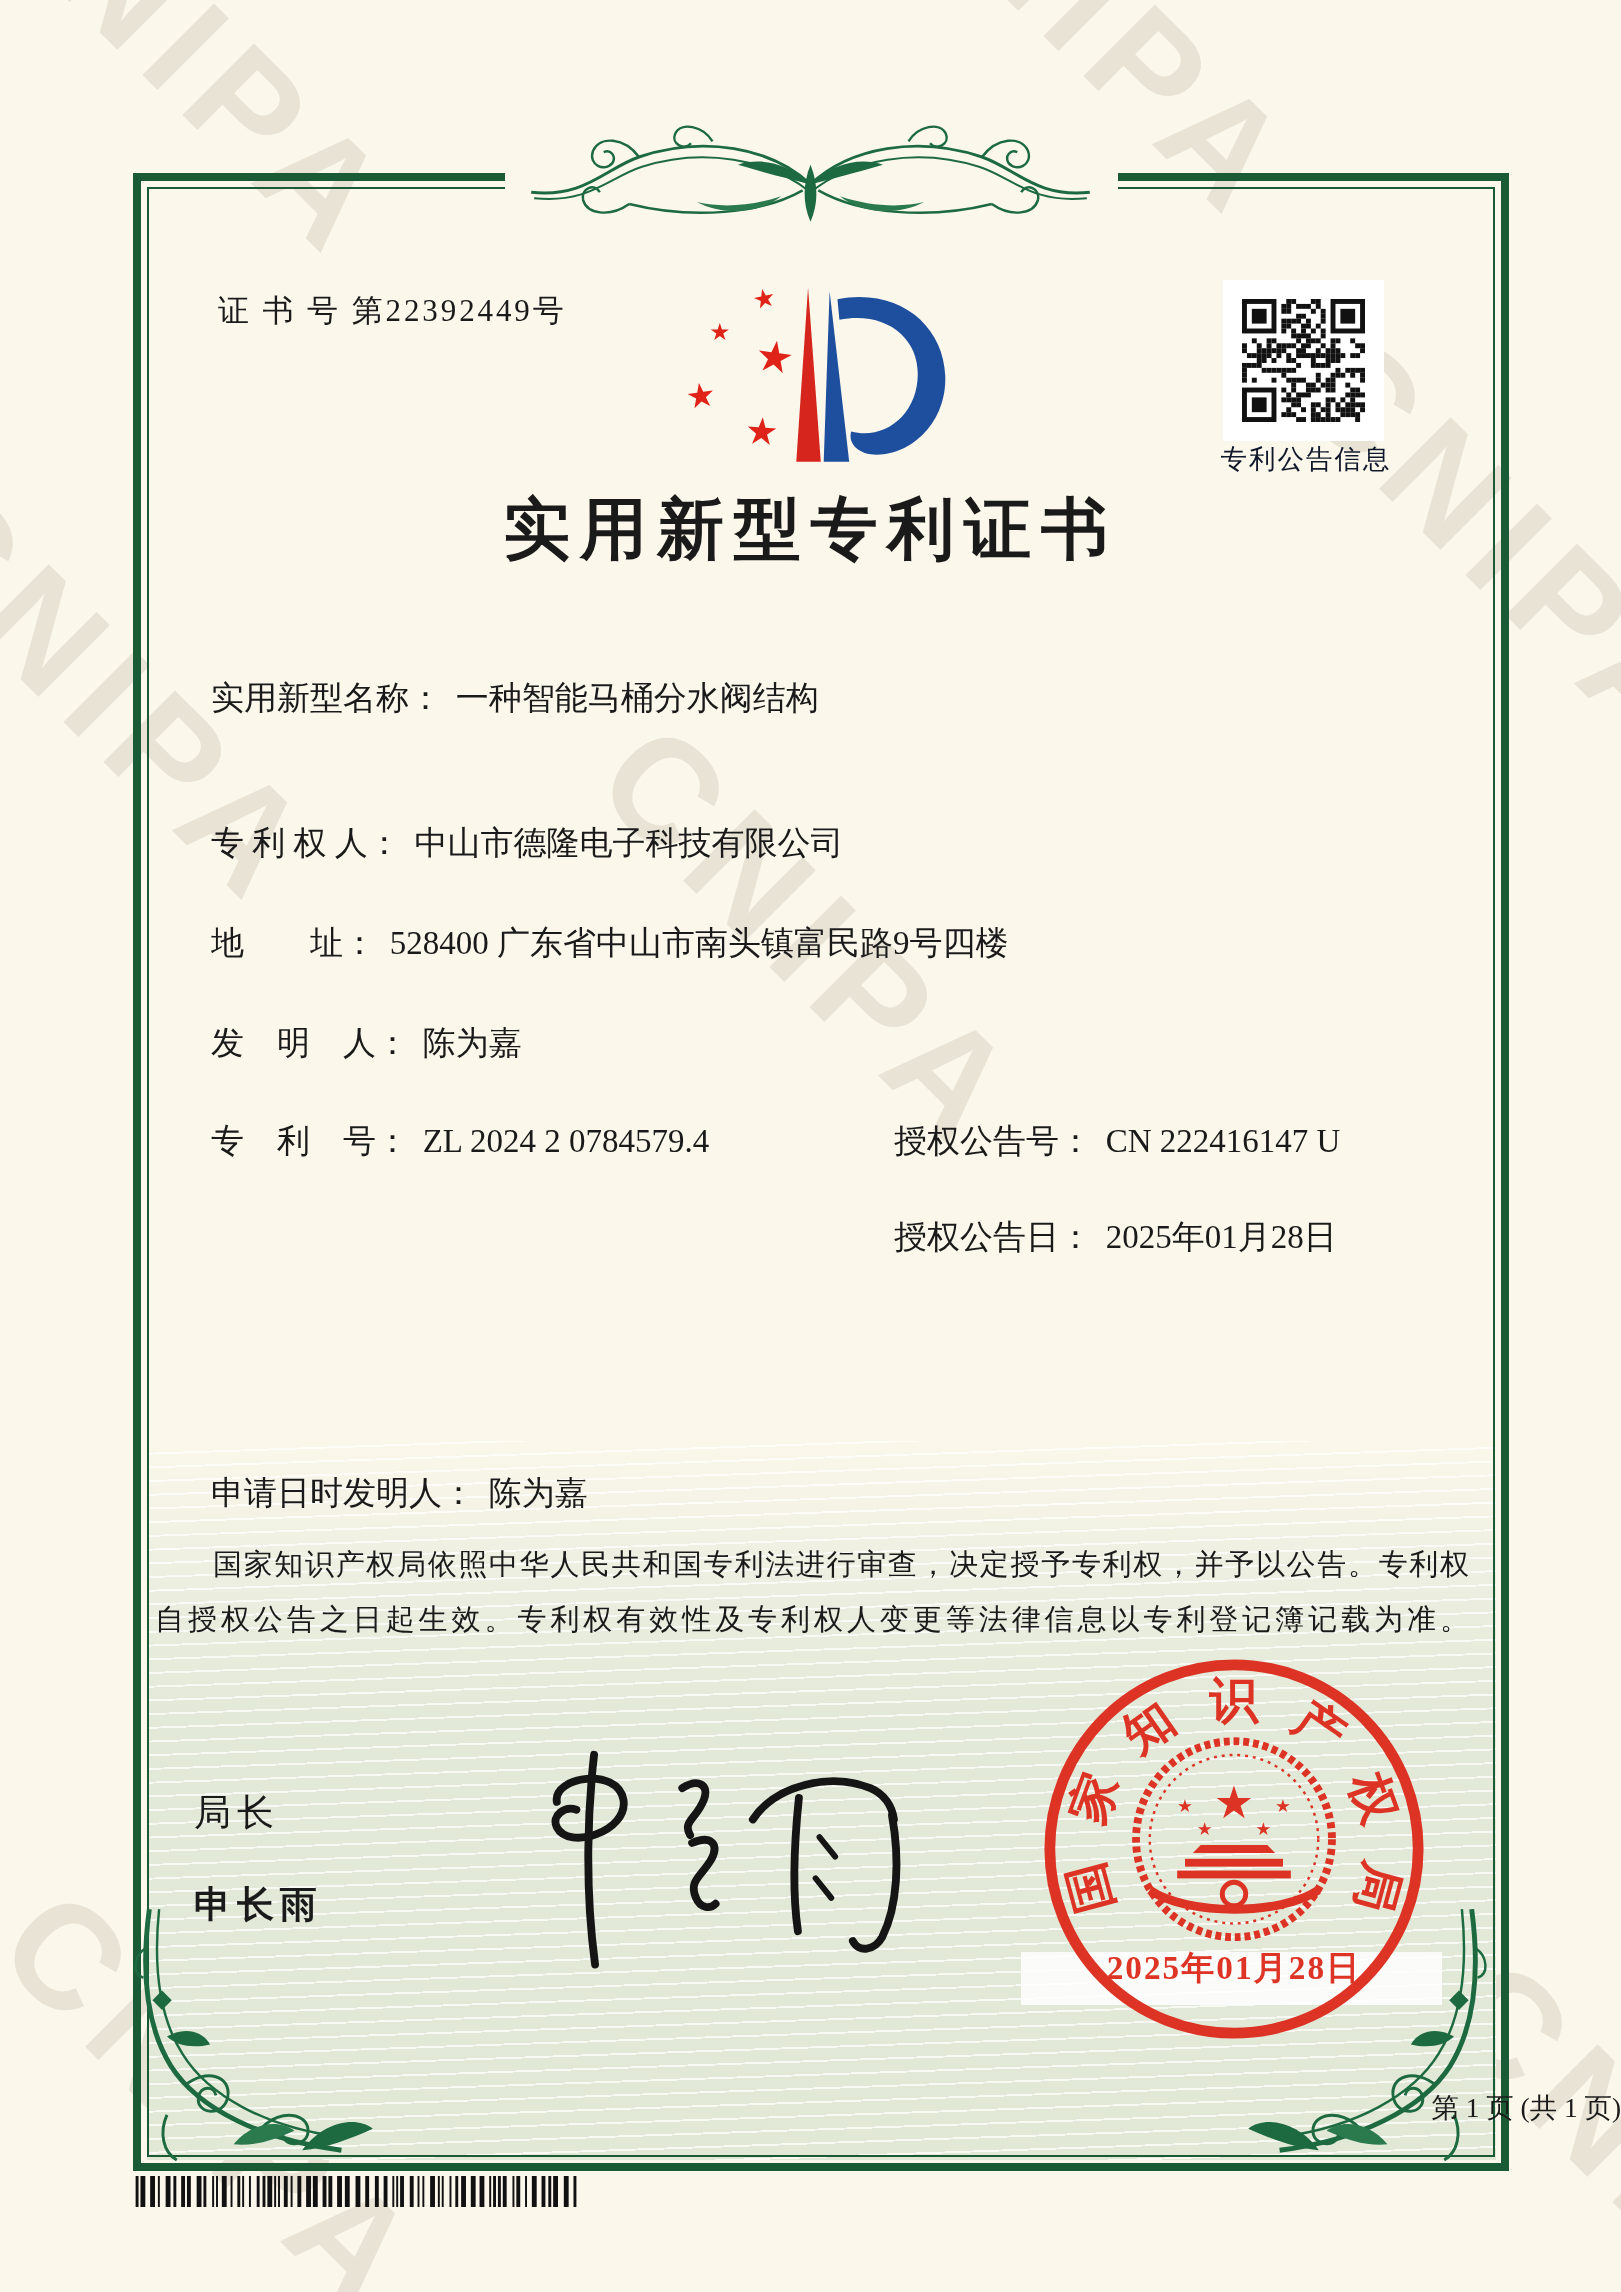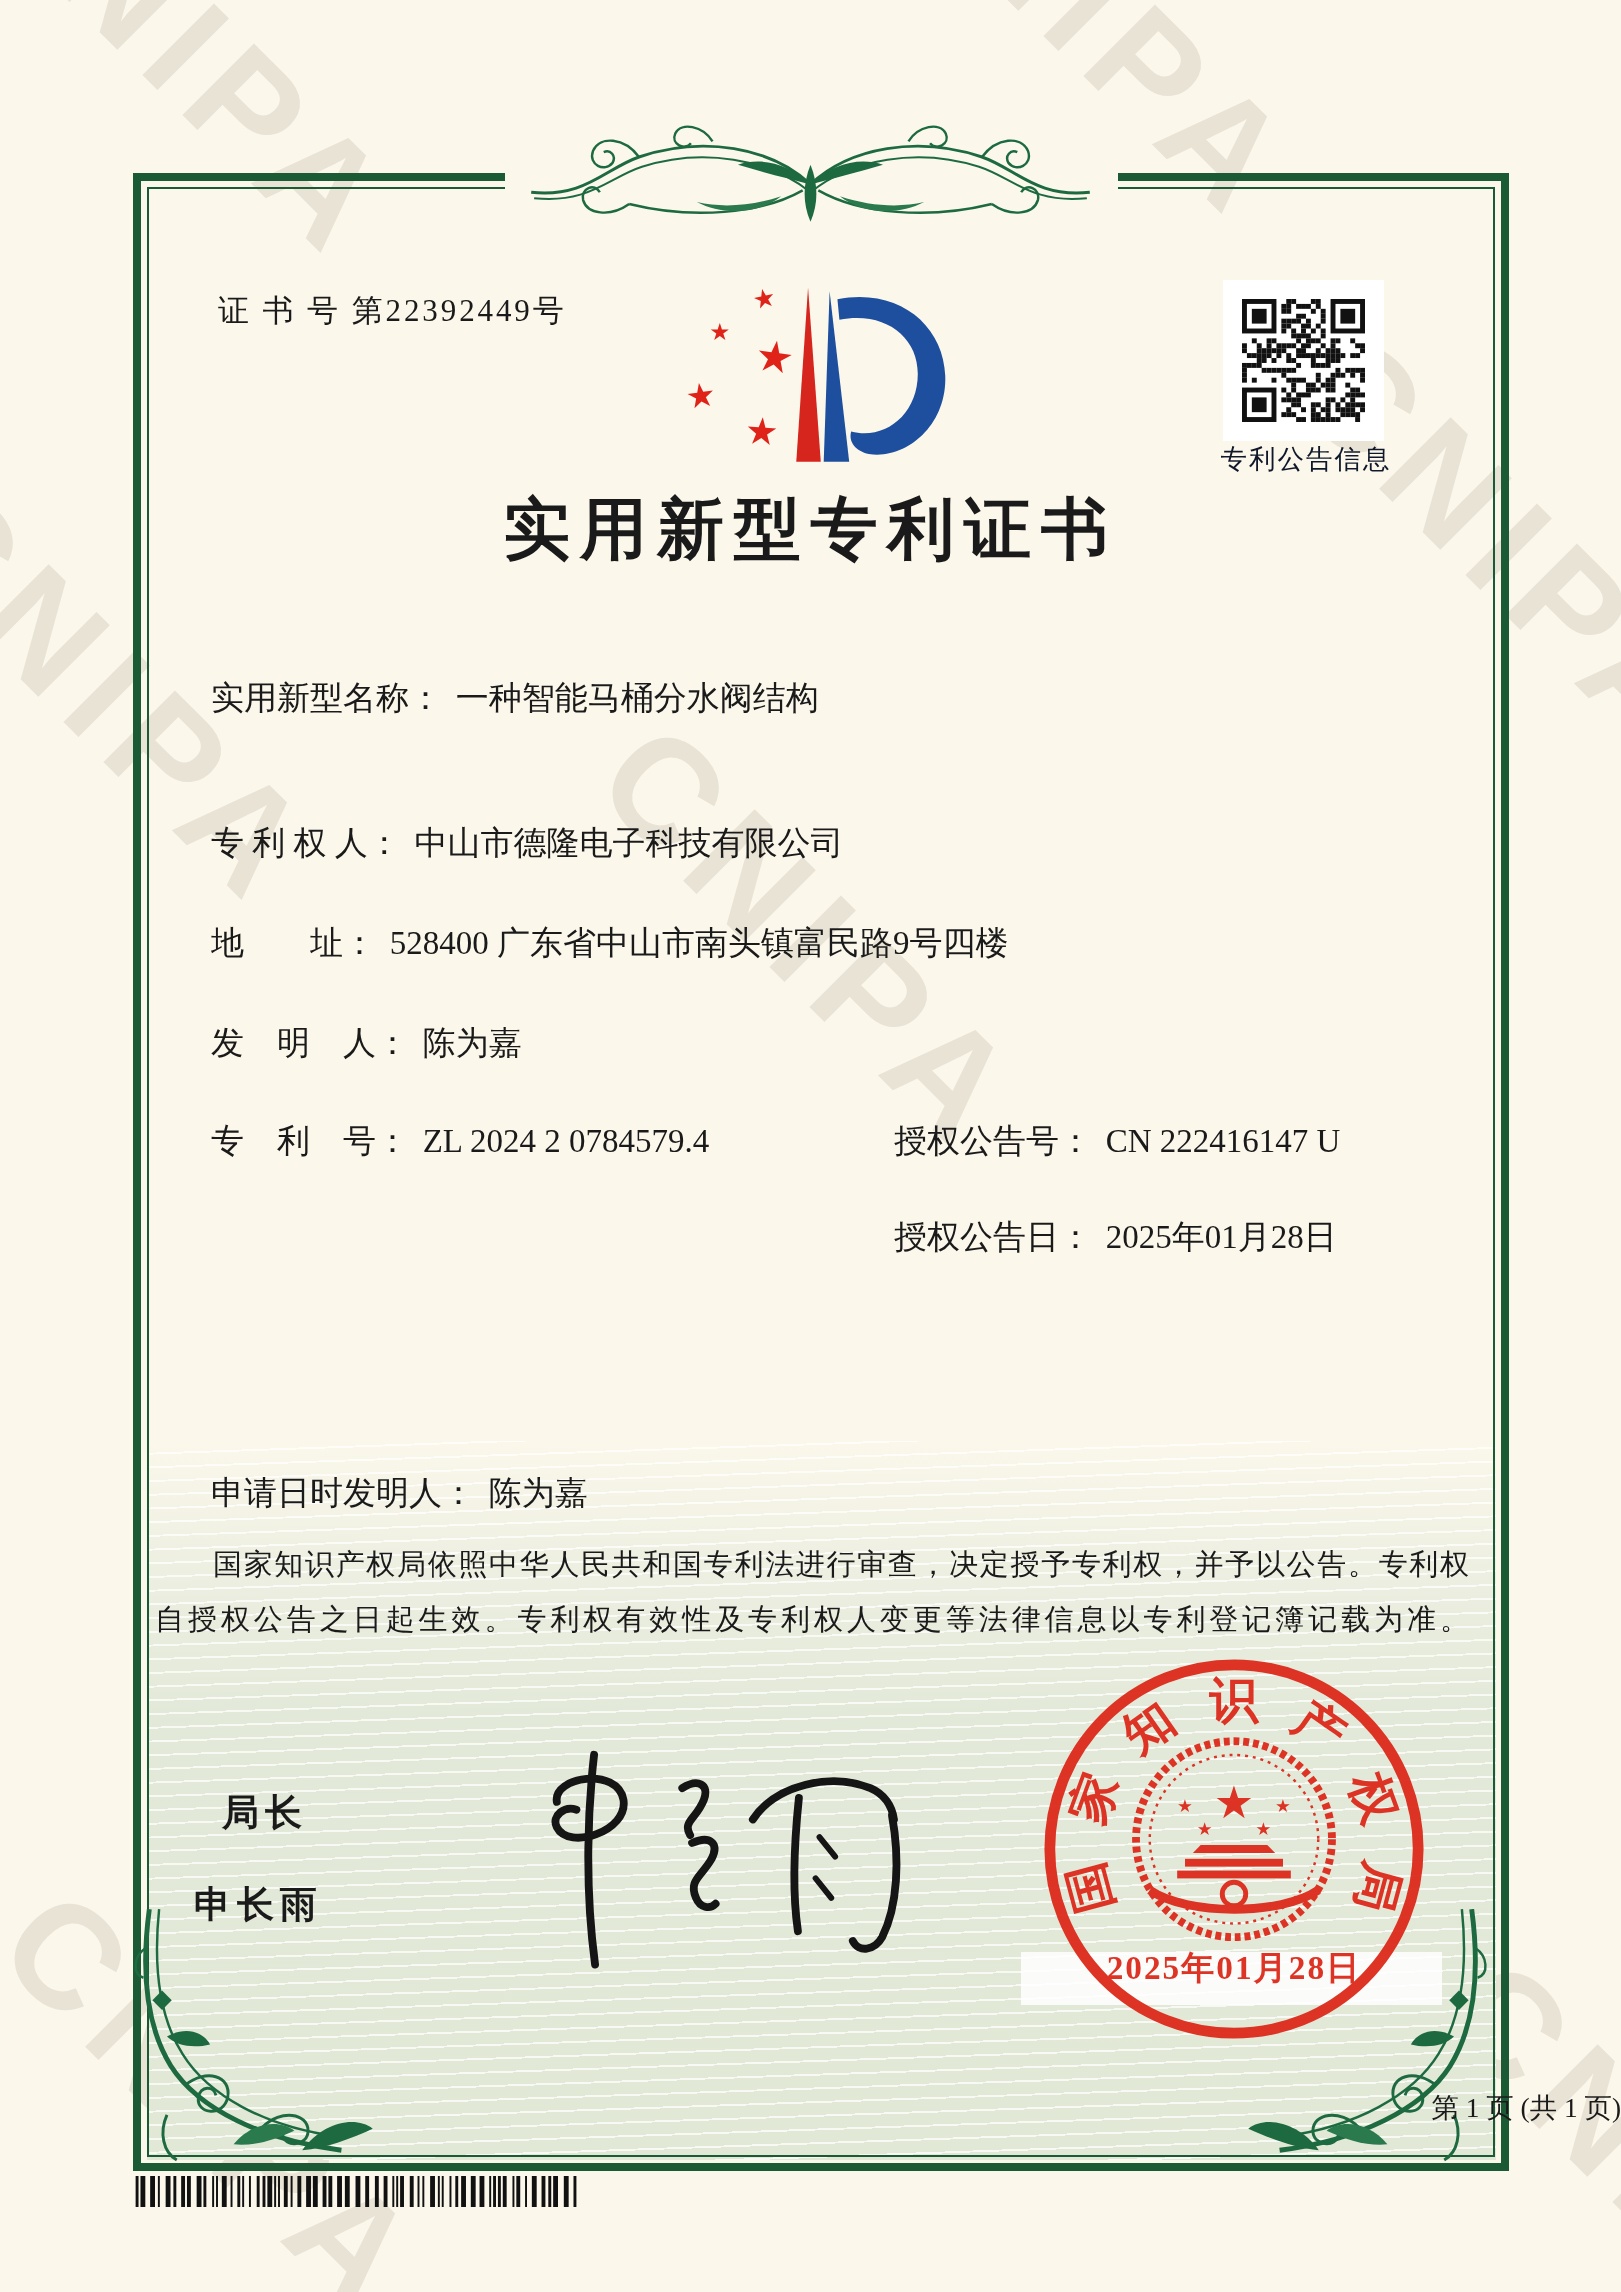--- a/index.html
+++ b/index.html
@@ -43,21 +43,21 @@
     font-size:67px;font-weight:700;letter-spacing:9.8px;z-index:5;}
   
   .row{position:absolute;left:211px;font-size:33px;white-space:nowrap;z-index:5;}
   .row2{position:absolute;left:894px;font-size:33px;white-space:nowrap;z-index:5;}
   .row .val,.row2 .val{margin-left:13.7px;}
   .statement{position:absolute;left:155px;top:1537px;width:1315px;z-index:5;
     font-size:29px;line-height:55px;text-indent:2em;text-align:justify;text-align-last:justify;
     letter-spacing:1px;}
   
   .bossTitle{position:absolute;left:194px;top:1788px;font-size:37px;z-index:5;
-    font-family:"Liberation Sans","DejaVu Sans",sans-serif;font-weight:700;letter-spacing:5.9px;margin-left:28px;}
+    font-family:"Liberation Sans","DejaVu Sans",sans-serif;font-weight:400;letter-spacing:5.9px;}
   .bossName{position:absolute;left:194px;top:1880px;font-size:37px;z-index:5;
     font-family:"Liberation Sans","DejaVu Sans",sans-serif;font-weight:600;letter-spacing:5.9px;}
   .sig{position:absolute;left:500px;top:1737px;width:441px;height:260px;z-index:5;}
   
   .sealband{position:absolute;left:1021px;top:1952px;width:421px;height:53px;
     background:rgba(255,255,255,0.85);z-index:5;}
   .seal{position:absolute;left:1041px;top:1656px;width:386px;height:386px;z-index:6;opacity:0.95;}
   .footer{position:absolute;left:0;right:0;top:2090px;text-align:right;font-size:27.4px;z-index:5;}
   .barcode{position:absolute;left:133px;top:2176px;z-index:5;}
 </style>

